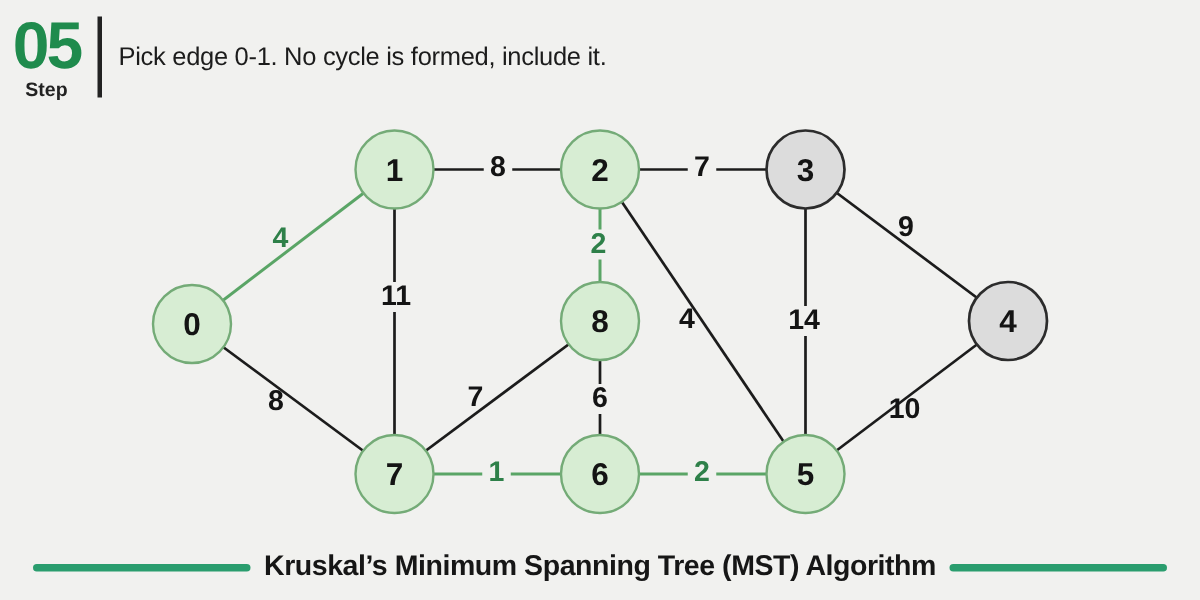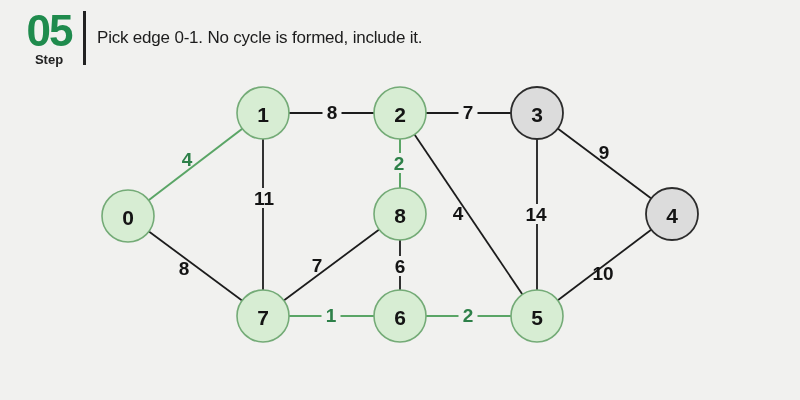--- a/index.html
+++ b/index.html
@@ -8,21 +8,21 @@
     width: 800px;
     height: 400px;
     overflow: hidden;
     font-family: "Liberation Sans", sans-serif;
     background: #f1f1ef;
   }
   
   .header {
     position: absolute;
     top: 10px;
-    left: 24px;
+    left: 6px;
     display: flex;
     align-items: center;
   }
   .step-block {
     display: flex;
     flex-direction: column;
     align-items: center;
     min-width: 50px;
   }
   .step-number {
@@ -145,14 +145,19 @@
       <circle cx="537" cy="316" r="26" fill="#d7edd3" stroke="#74ab77" stroke-width="1.6"></circle>
       <text x="537" y="317" text-anchor="middle" dominant-baseline="central" font-size="21" font-weight="bold" fill="#141414">5</text>
       <circle cx="400" cy="316" r="26" fill="#d7edd3" stroke="#74ab77" stroke-width="1.6"></circle>
       <text x="400" y="317" text-anchor="middle" dominant-baseline="central" font-size="21" font-weight="bold" fill="#141414">6</text>
       <circle cx="263" cy="316" r="26" fill="#d7edd3" stroke="#74ab77" stroke-width="1.6"></circle>
       <text x="263" y="317" text-anchor="middle" dominant-baseline="central" font-size="21" font-weight="bold" fill="#141414">7</text>
       <circle cx="400" cy="214" r="26" fill="#d7edd3" stroke="#74ab77" stroke-width="1.6"></circle>
       <text x="400" y="215" text-anchor="middle" dominant-baseline="central" font-size="21" font-weight="bold" fill="#141414">8</text>
     </svg>
 
+  <div class="footer">
+    <span class="h-line" style="background: rgb(42, 157, 110);"></span>
+    <span class="footer-title">Kruskal’s Minimum Spanning Tree (MST) Algorithm</span>
+    <span class="h-line" style="background: rgb(42, 157, 110);"></span>
+  </div>
 
 </div>
 
 </body></html>

